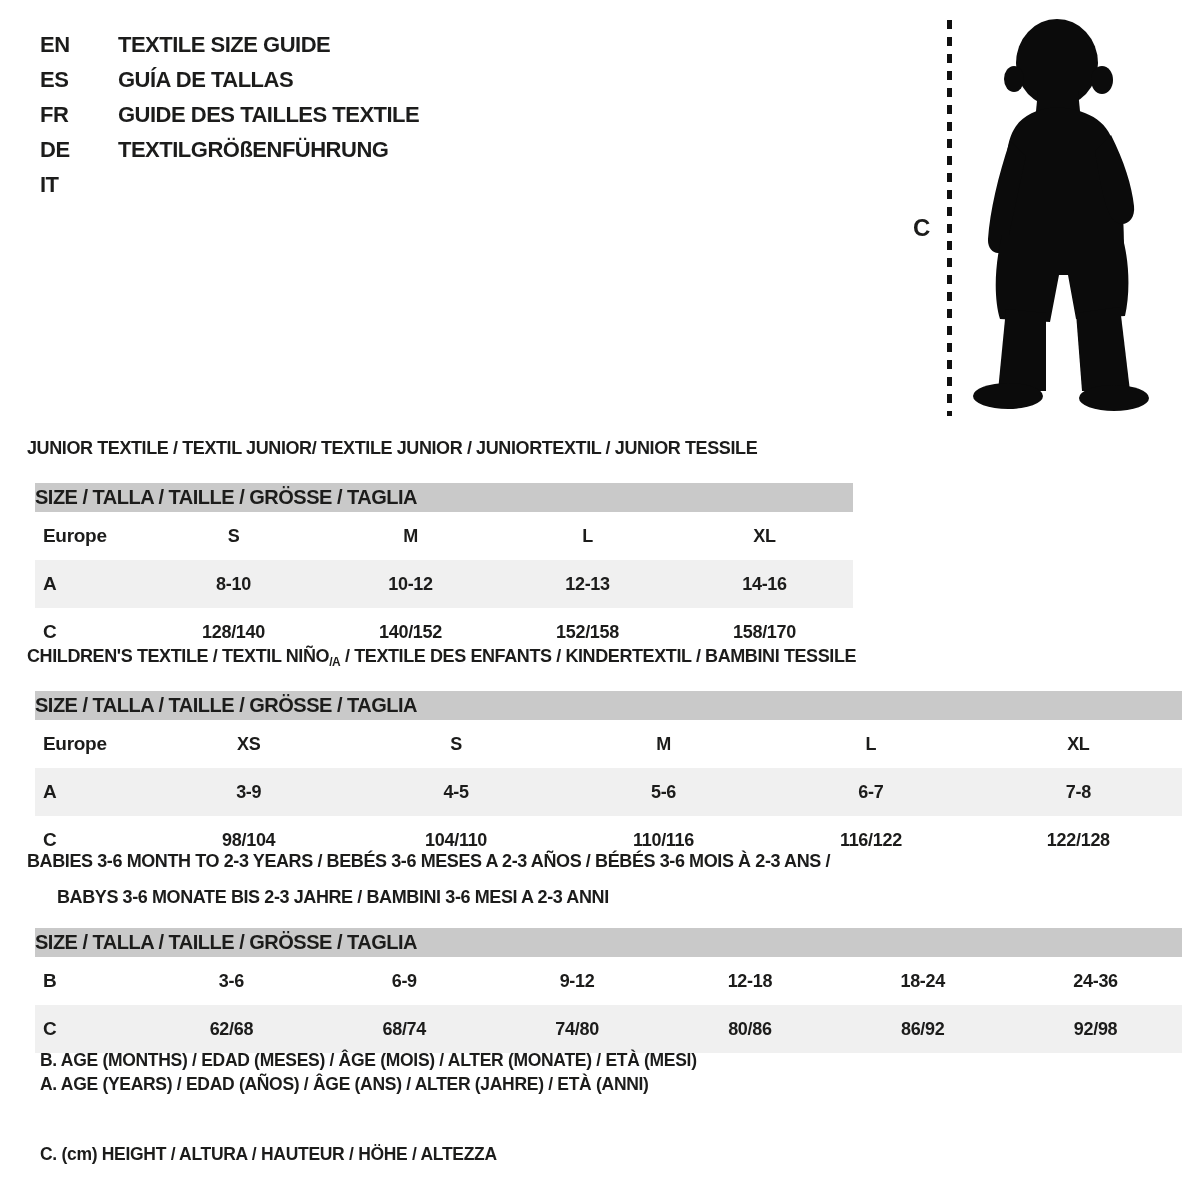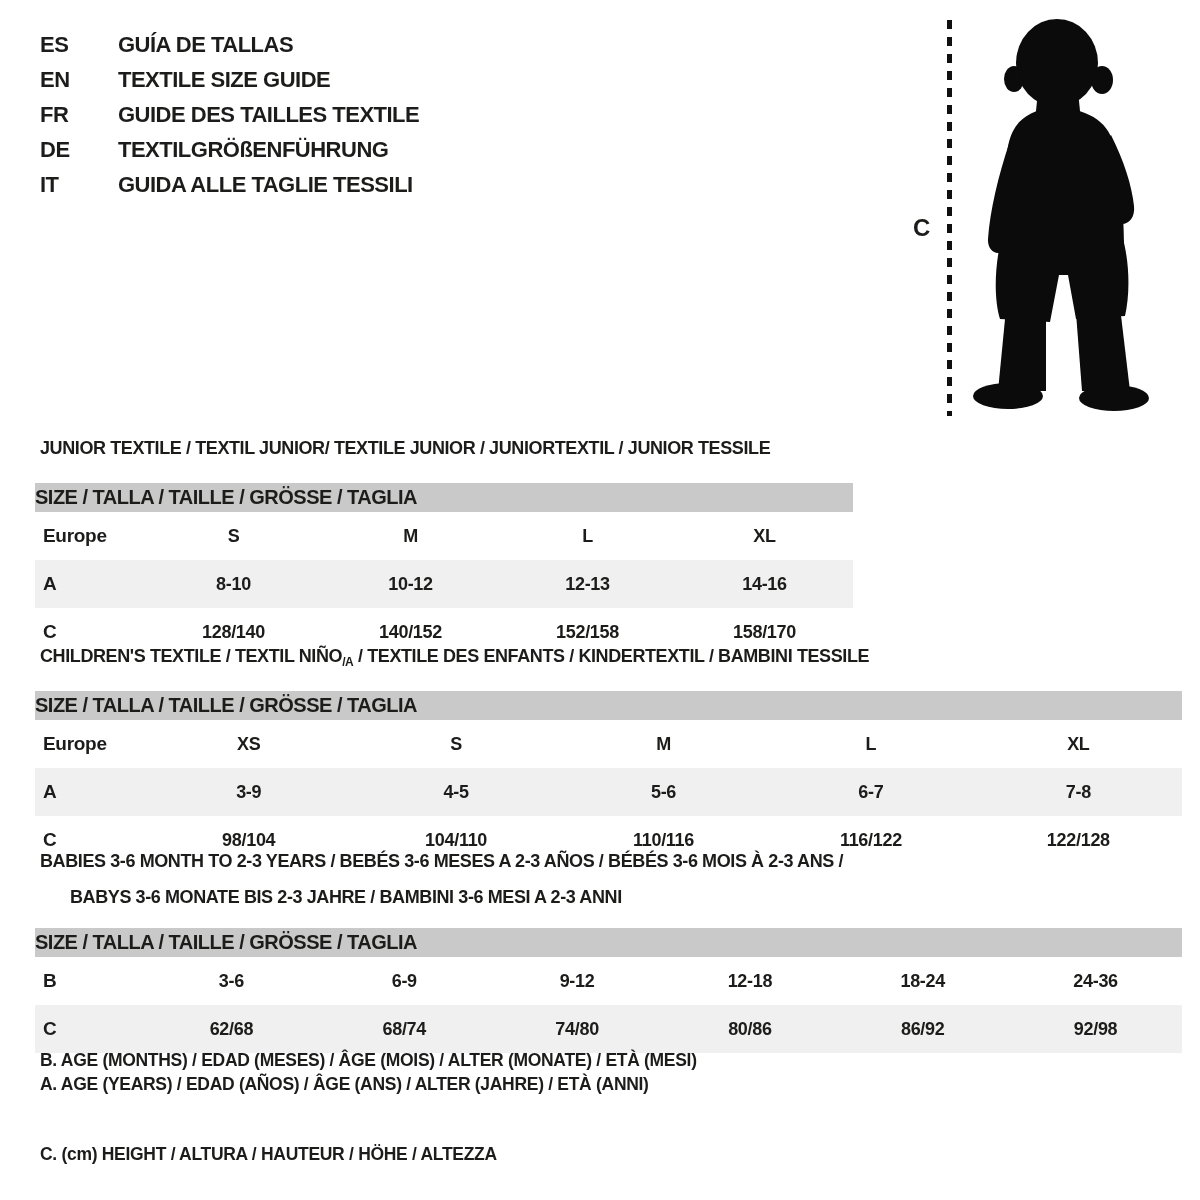--- a/index.html
+++ b/index.html
@@ -13,21 +13,21 @@
   .lang-code{width:78px;font-size:22px;letter-spacing:-0.5px;}
   .lang-title{font-size:22px;letter-spacing:-0.5px;white-space:nowrap;}
   
   .measure-line{
     position:absolute;left:947px;top:20px;width:5px;height:396px;
     background:repeating-linear-gradient(to bottom,#101010 0 9px,transparent 9px 17px);
   }
   .height-c{position:absolute;left:913px;top:214px;font-size:24px;}
   .silhouette{position:absolute;left:962px;top:13px;width:200px;height:405px;}
   
-  .section-title{position:absolute;left:40px;font-size:18px;letter-spacing:-0.4px;white-space:nowrap;text-align:center;}
+  .section-title{position:absolute;left:27px;font-size:18px;letter-spacing:-0.4px;white-space:nowrap;text-align:center;}
   #junior-title{top:438px;}
   #children-title{top:646px;}
   #babies-title-1{top:851px;}
   #babies-title-2{top:887px;margin-left:30px;}
   .sub{font-size:12px;vertical-align:-4px;}
   
   .size-table{position:absolute;left:35px;}
   #junior-table{top:483px;width:818px;}
   #children-table{top:691px;width:1147px;}
   #babies-table{top:928px;width:1147px;}
@@ -43,38 +43,37 @@
   #legend-b{top:1050px;}
   #legend-c{top:1144px;}
 </style>
 </head>
 <body>
 
 <div class="page">
 
   <div class="lang-block">
     <div class="lang-row">
+      <span class="lang-code">EN</span>
+      <span class="lang-title">TEXTILE SIZE GUIDE</span>
+    </div>
+    <div class="lang-row">
       <span class="lang-code">ES</span>
       <span class="lang-title">GUÍA DE TALLAS</span>
-    </div>
-    <div class="lang-row">
-      <span class="lang-code">EN</span>
-      <span class="lang-title">TEXTILE SIZE GUIDE</span>
     </div>
     <div class="lang-row">
       <span class="lang-code">FR</span>
       <span class="lang-title">GUIDE DES TAILLES TEXTILE</span>
     </div>
     <div class="lang-row">
       <span class="lang-code">DE</span>
       <span class="lang-title">TEXTILGRÖßENFÜHRUNG</span>
     </div>
     <div class="lang-row">
       <span class="lang-code">IT</span>
-      <span class="lang-title">GUIDA ALLE TAGLIE TESSILI</span>
     </div>
   </div>
 
   <div class="measure-line"></div>
   <div class="height-c">C</div>
   <svg class="silhouette" viewBox="0 0 200 405" aria-hidden="true">
     <g fill="#0b0b0b">
       <ellipse cx="95" cy="50" rx="41" ry="44"></ellipse>
       <ellipse cx="52" cy="66" rx="10" ry="13"></ellipse>
       <ellipse cx="140" cy="67" rx="11" ry="14"></ellipse>

